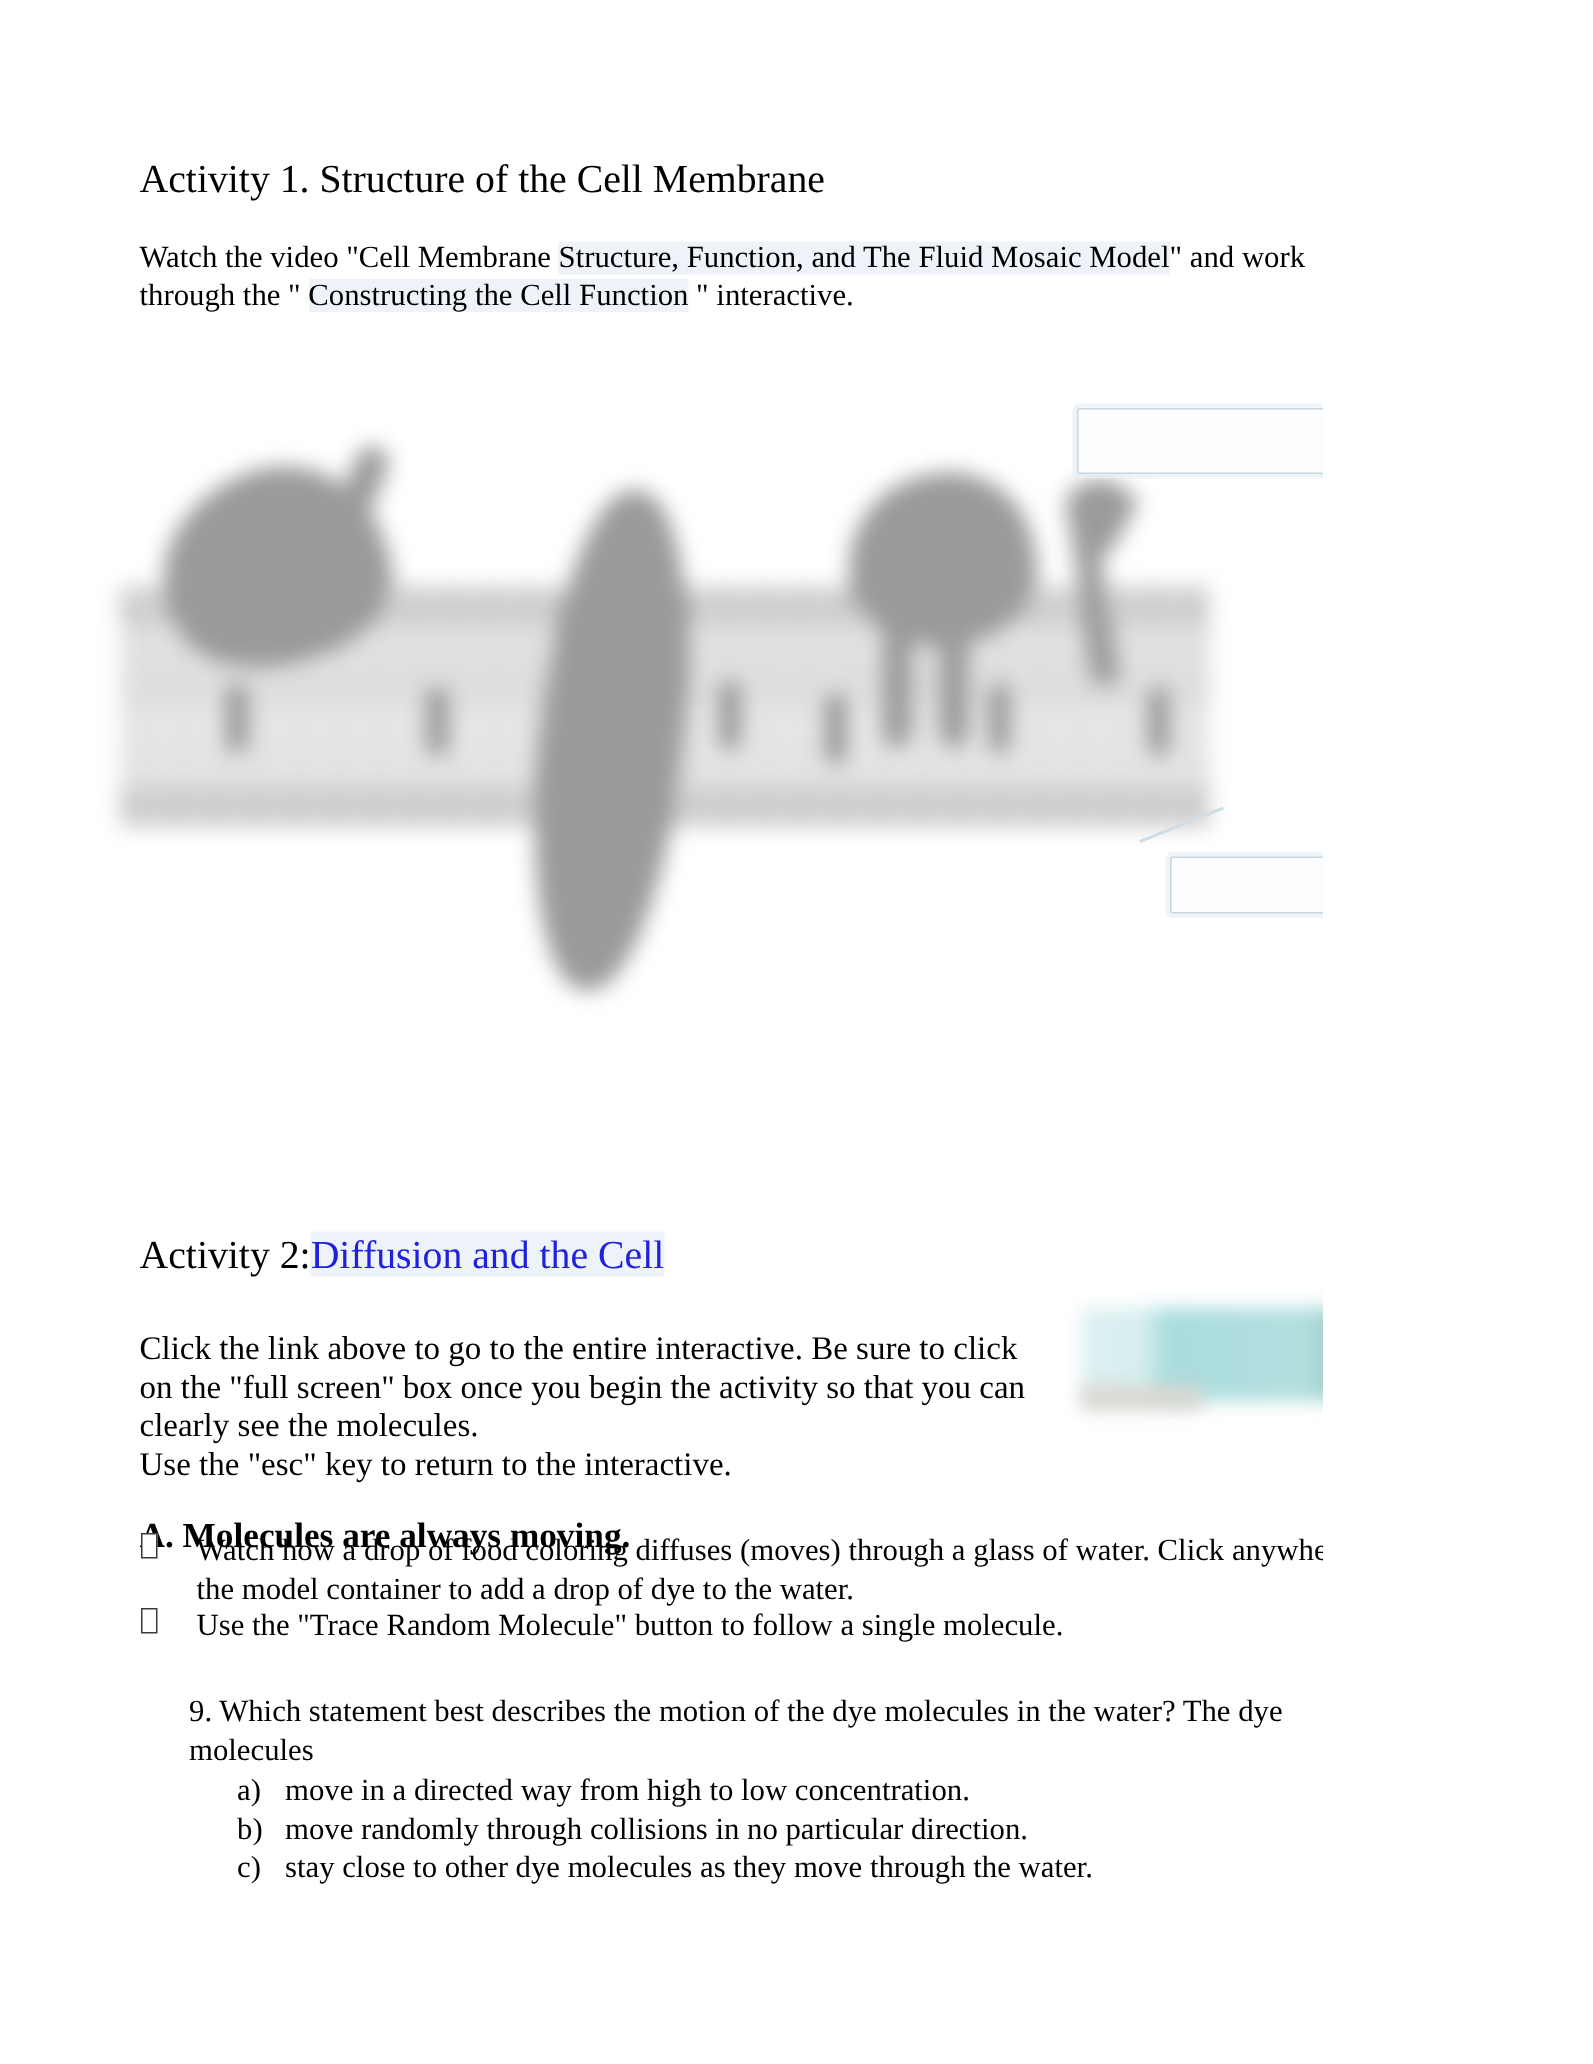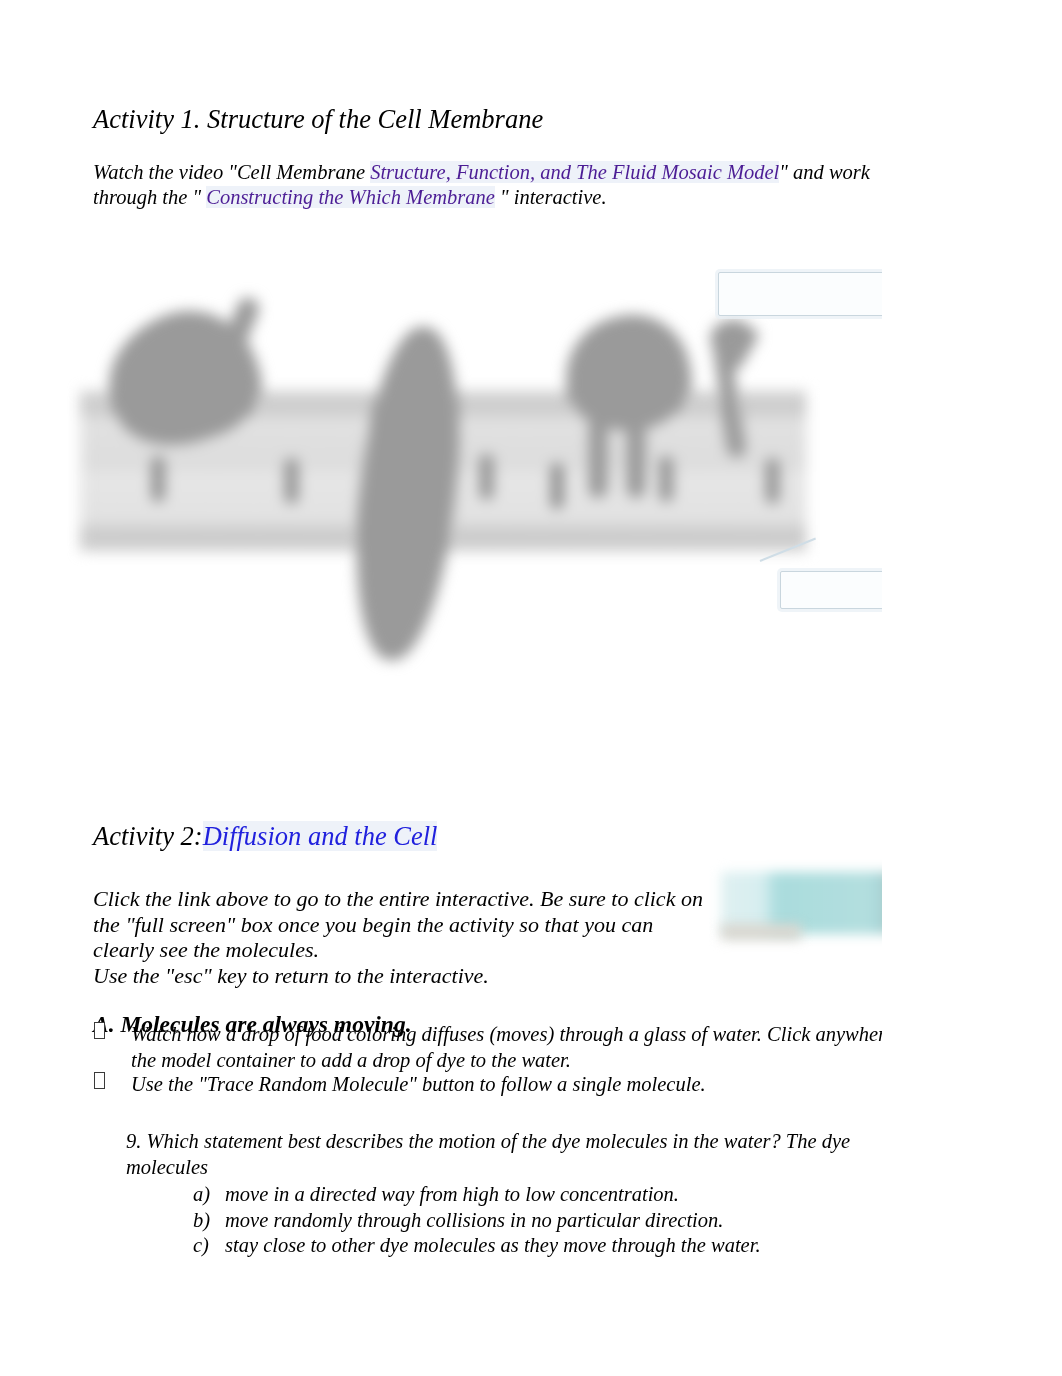--- a/index.html
+++ b/index.html
@@ -10,21 +10,20 @@
   body {
     font-family: "Liberation Serif", "DejaVu Serif", serif;
     color: #000000;
   }
   .page {
     position: relative;
     width: 882px;
     height: 1376px;
     background: #ffffff;
     overflow: hidden;
-    font-style: italic;
   }
 
   
   .h-activity {
     position: absolute;
     font-size: 26.5px;
     line-height: 1.15;
     font-weight: normal;
     color: #000;
     white-space: nowrap;
@@ -33,21 +32,21 @@
 
   .body-para {
     position: absolute;
     font-size: 20.5px;
     line-height: 25px;
     color: #000;
   }
   #intro-para { left: 93px; top: 139px; width: 800px; }
 
   a.doclink {
-    color: #4c1d95;
+    color: #000000;
     text-decoration: none;
     background: rgba(218,226,242,0.45);
   }
 
   
   #q1-line {
     position: absolute;
     left: 126px;
     top: 241px;
     font-size: 20.5px;
@@ -226,41 +225,41 @@
     line-height: 25.5px;
   }
   #q2-options {
     position: absolute;
     left: 158px;
     top: 1182px;
     width: 720px;
     font-size: 20.5px;
     line-height: 25.5px;
   }
-  #q2-options .opt { display: block; white-space: nowrap; margin-left: 35px; }
+  #q2-options .opt { display: block; white-space: nowrap; }
   #q2-options .olab { display: inline-block; width: 32px; }
 
   
   #page-number {
     position: absolute;
     left: 893px;
     top: 1263px;
     font-size: 20.5px;
     line-height: 25px;
   }
 </style>
 </head>
 <body>
 
 <div class="page">
 
   <h1 class="h-activity" id="activity1-heading">Activity 1. Structure of the Cell Membrane</h1>
 
   <p class="body-para" id="intro-para">
-    <span>Watch the video "Cell Membrane </span><a class="doclink" href="#">Structure, Function, and The Fluid Mosaic Model</a><span>" and work through the " </span><a class="doclink" href="#">Constructing the Which Membrane</a><span> " interactive.</span>
+    <span>Watch the video "Cell Membrane </span><a class="doclink" href="#">Structure, Function, and The Fluid Mosaic Model</a><span>" and work through the " </span><a class="doclink" href="#">Constructing the Cell Function</a><span> " interactive.</span>
   </p>
 
 
   <div id="membrane-figure">
     <div class="blurwrap">
       <div class="bilayer"></div>
       <div class="bilayer-heads-top"></div>
       <div class="bilayer-heads-bot"></div>
 
       <div class="prot p1"></div>

